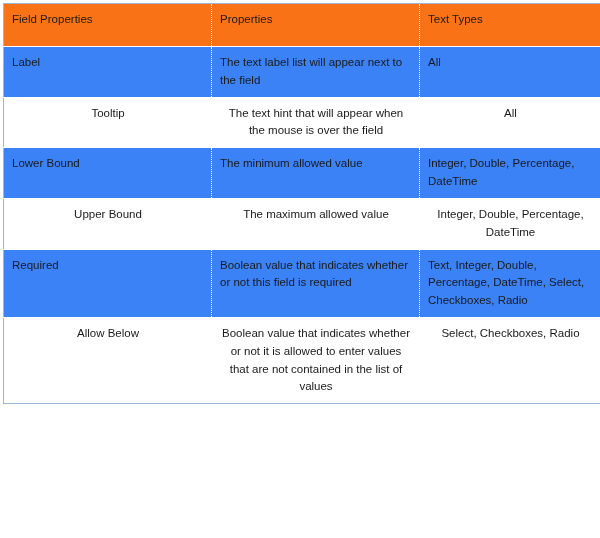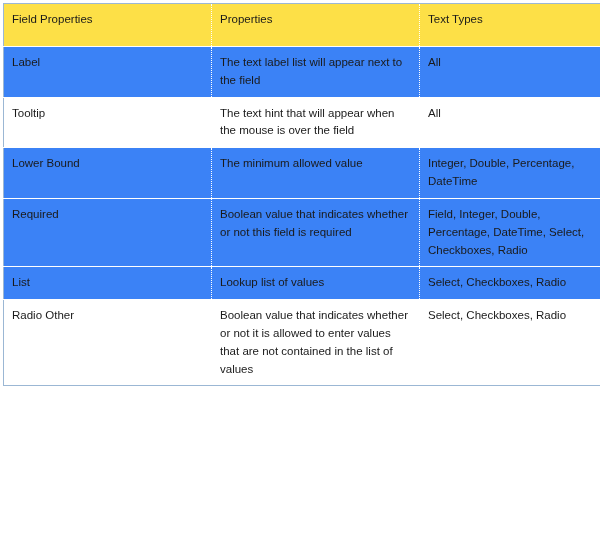--- a/index.html
+++ b/index.html
@@ -32,32 +32,33 @@
     line-height: 1.55;
     color: #1a1a1a;
     border-right: 1px dotted #ffffff;
     border-bottom: 1px solid #ffffff;
   }
   .doc-table th:last-child,
   .doc-table td:last-child {
     border-right: none;
   }
   thead th {
-    background: #fde047;
+    background: #f97316;
     color: #ffffff;
     font-weight: normal;
     text-align: left;
     height: 28px;
     border-bottom: 1px solid #ffffff;
   }
   tbody tr.odd td {
     background: #3b82f6;
   }
   tbody tr.even td {
     background: #ffffff;
+    text-align: center;
   }
   tbody tr:last-child td {
     border-bottom: none;
   }
   .cell-text {
     display: block;
     white-space: normal;
   }
 </style>
 </head>
@@ -109,45 +110,45 @@
       <td>
           <span class="cell-text">Lower Bound</span>
         </td>
       <td>
           <span class="cell-text">The minimum allowed value</span>
         </td>
       <td>
           <span class="cell-text">Integer, Double, Percentage, DateTime</span>
         </td>
     </tr>
+    <tr class="even">
+      <td>
+          <span class="cell-text">Upper Bound</span>
+        </td>
+      <td>
+          <span class="cell-text">The maximum allowed value</span>
+        </td>
+      <td>
+          <span class="cell-text">Integer, Double, Percentage, DateTime</span>
+        </td>
+    </tr>
     <tr class="odd">
       <td>
           <span class="cell-text">Required</span>
         </td>
       <td>
           <span class="cell-text">Boolean value that indicates whether or not this field is required</span>
         </td>
       <td>
-          <span class="cell-text">Field, Integer, Double, Percentage, DateTime, Select, Checkboxes, Radio</span>
-        </td>
-    </tr>
-    <tr class="odd">
-      <td>
-          <span class="cell-text">List</span>
-        </td>
-      <td>
-          <span class="cell-text">Lookup list of values</span>
-        </td>
-      <td>
-          <span class="cell-text">Select, Checkboxes, Radio</span>
+          <span class="cell-text">Text, Integer, Double, Percentage, DateTime, Select, Checkboxes, Radio</span>
         </td>
     </tr>
     <tr class="even">
       <td>
-          <span class="cell-text">Radio Other</span>
+          <span class="cell-text">Allow Below</span>
         </td>
       <td>
           <span class="cell-text">Boolean value that indicates whether or not it is allowed to enter values that are not contained in the list of values</span>
         </td>
       <td>
           <span class="cell-text">Select, Checkboxes, Radio</span>
         </td>
     </tr>
   </tbody>
 </table>

